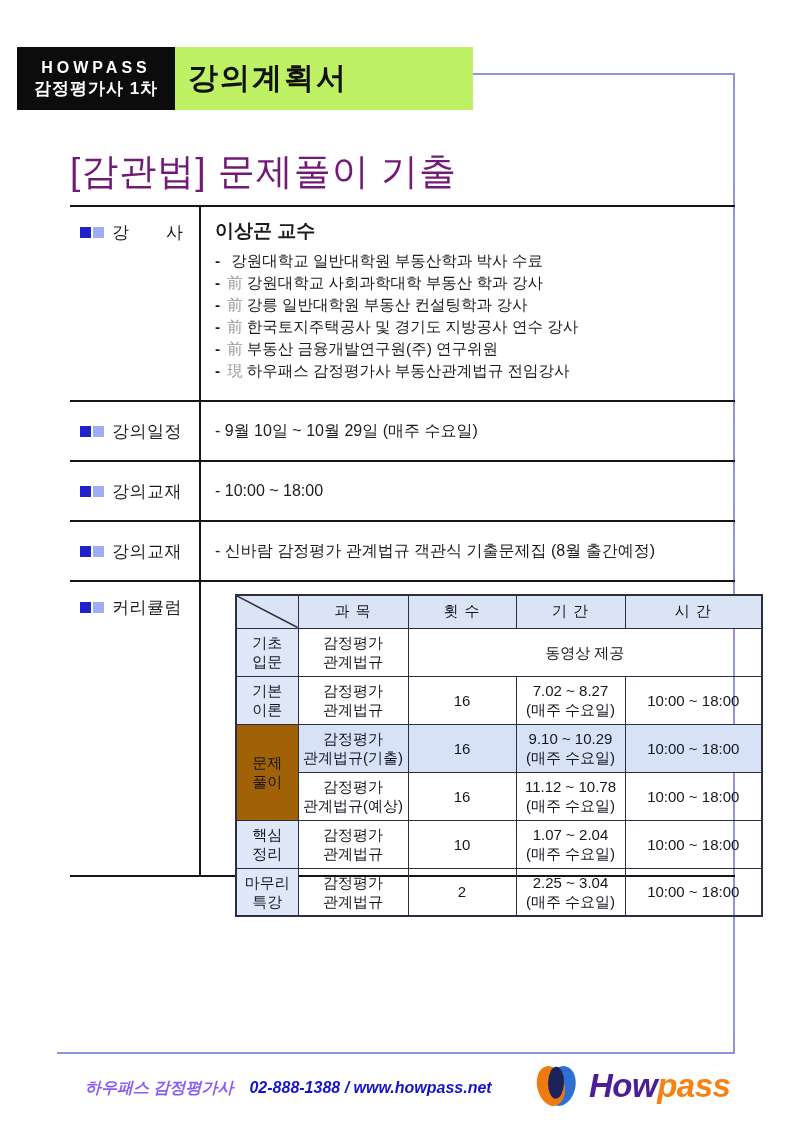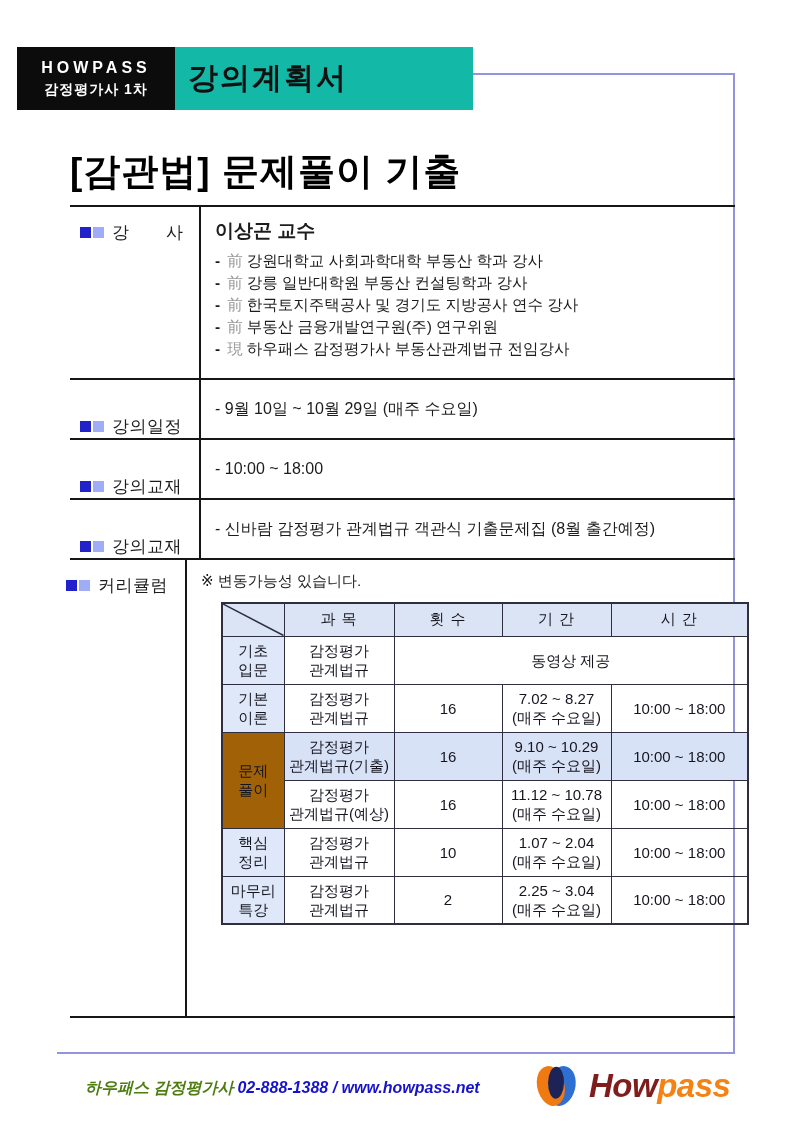--- a/index.html
+++ b/index.html
@@ -9,56 +9,56 @@
     font-family: "Liberation Sans", "DejaVu Sans", sans-serif;
     color: #1c1c1c;
   }
   
   .brand-box {
     position: absolute; left: 17px; top: 47px; width: 158px; height: 63px;
     background: #0c0c0c; color: #ffffff;
     display: flex; flex-direction: column; justify-content: center; align-items: center;
   }
   .brand-line1 { font-size: 16px; font-weight: 700; letter-spacing: 4px; line-height: 20px; }
-  .brand-line2 { font-size: 14px; font-weight: 700; letter-spacing: 1px; line-height: 22px; }
+  .brand-line2 { font-size: 17px; font-weight: 700; letter-spacing: 1px; line-height: 22px; }
   .doctype-box {
     position: absolute; left: 175px; top: 47px; width: 298px; height: 63px;
-    background: #14b8a6; display: flex; align-items: center;
+    background: #bef264; display: flex; align-items: center;
   }
   .doctype-label { font-size: 30px; font-weight: 800; color: #111; padding-left: 13px; letter-spacing: 2px; }
   
   .frame-top    { position: absolute; left: 473px; top: 73px;  width: 261px; height: 2px; background: #9394de; }
   .frame-right  { position: absolute; left: 733px; top: 73px;  width: 2px;  height: 981px; background: #9394de; }
   .frame-bottom { position: absolute; left: 57px;  top: 1052px; width: 678px; height: 2px; background: #9394de; }
   
   .page-title {
     position: absolute; left: 70px; top: 147px;
-    font-size: 37px; font-weight: 700; color: #000000; letter-spacing: 1px;
+    font-size: 37px; font-weight: 400; color: #701a75; letter-spacing: 1px;
   }
   
   .main-table {
     position: absolute; left: 70px; top: 205px; width: 665px;
     border-top: 2px solid #161616;
   }
   .info-row { display: flex; border-bottom: 2px solid #161616; }
   .label-cell {
     width: 131px; flex: none; border-right: 2px solid #161616;
-    display: flex; align-items: flex-end; padding-left: 10px;
+    display: flex; align-items: center; padding-left: 10px;
   }
   .label-inner { display: flex; align-items: center; }
   .sq { width: 11px; height: 11px; display: inline-block; flex: none; }
   .sq-dark { background: #2222cd; margin-right: 2px; }
   .sq-light { background: #9fadf7; margin-right: 8px; }
   .label-text { font-size: 17px; font-weight: 400; white-space: pre; letter-spacing: 0.5px; }
   .value-cell { flex: 1; padding-left: 14px; display: flex; flex-direction: column; justify-content: center; }
   .row-instructor { min-height: 173px; }
   .row-instructor .label-cell { align-items: flex-start; padding-top: 14px; }
   .row-instructor .value-cell { justify-content: flex-start; padding-top: 11px; padding-bottom: 18px; }
   .row-schedule, .row-time, .row-textbook { height: 60px; }
-  .row-curriculum { height: 458px; justify-content: center; }
+  .row-curriculum { height: 295px; }
   .row-curriculum .label-cell { align-items: flex-start; padding-top: 14px; }
   .row-curriculum .value-cell { justify-content: flex-start; padding-top: 12px; }
   .instructor-name { font-size: 19px; font-weight: 700; margin-bottom: 6px; }
   .instructor-item { font-size: 15.5px; line-height: 22px; white-space: pre; }
   .item-dash { font-weight: 700; margin-right: 7px; }
   .item-era { color: #9a9a9a; margin-right: 4px; }
   .value-text { font-size: 16px; }
   
   .curriculum-note { font-size: 15px; margin-bottom: 11px; }
   table.curr {
@@ -72,29 +72,29 @@
   td.cat { background: #dfe8f9; }
   th.diag { background: #ffffff; position: relative; padding: 0; }
   th.diag svg { position: absolute; inset: 0; width: 100%; height: 100%; display: block; }
   tr.hl td { background: #d8e2f7; }
   tr.hl td.cat { background: #a16207; }
   
   .footer-left {
     position: absolute; left: 85px; top: 1078px;
     font-style: italic; font-size: 16px; white-space: nowrap;
   }
-  .footer-company { color: #4d7c0f; font-weight: 600; margin-right: 4px; }
+  .footer-company { color: #8b5cf6; font-weight: 600; margin-right: 16px; }
   .footer-contact { color: #1512cd; font-weight: 700; }
   .footer-logo {
     position: absolute; left: 533px; top: 1060px;
     display: flex; align-items: center;
   }
   .logo-mark { width: 47px; height: 52px; margin-right: 9px; }
   .logo-text { font-size: 33px; font-weight: 800; font-style: italic; letter-spacing: -0.5px; white-space: nowrap; }
-  .logo-how { color: #7f1d1d; }
+  .logo-how { color: #4c1d95; }
   .logo-pass { color: #f58212; }
 </style>
 </head>
 <body>
 
 <div class="brand-box">
   <div class="brand-line1">HOWPASS</div>
   <div class="brand-line2">감정평가사 1차</div>
 </div>
 <div class="doctype-box">
@@ -112,20 +112,21 @@
   <div class="info-row row-instructor">
     <div class="label-cell">
       <span class="label-inner">
         <span class="sq sq-dark"></span>
         <span class="sq sq-light"></span>
         <span class="label-text">강       사</span>
       </span>
     </div>
     <div class="value-cell">
       <div class="instructor-name">이상곤 교수</div>
+      <div class="instructor-item"><span class="item-dash">-</span><span class="item-era"></span><span>강원대학교 일반대학원 부동산학과 박사 수료</span></div>
       <div class="instructor-item"><span class="item-dash">-</span><span class="item-era">前</span><span>강원대학교 사회과학대학 부동산 학과 강사</span></div>
       <div class="instructor-item"><span class="item-dash">-</span><span class="item-era">前</span><span>강릉 일반대학원 부동산 컨설팅학과 강사</span></div>
       <div class="instructor-item"><span class="item-dash">-</span><span class="item-era">前</span><span>한국토지주택공사 및 경기도 지방공사 연수 강사</span></div>
       <div class="instructor-item"><span class="item-dash">-</span><span class="item-era">前</span><span>부동산 금융개발연구원(주) 연구위원</span></div>
       <div class="instructor-item"><span class="item-dash">-</span><span class="item-era">現</span><span>하우패스 감정평가사 부동산관계법규 전임강사</span></div>
     </div>
   </div>
 
   <div class="info-row row-schedule">
     <div class="label-cell">
@@ -168,21 +169,20 @@
 
   <div class="info-row row-curriculum">
     <div class="label-cell">
       <span class="label-inner">
         <span class="sq sq-dark"></span>
         <span class="sq sq-light"></span>
         <span class="label-text">커리큘럼</span>
       </span>
     </div>
     <div class="value-cell">
-      <div class="curriculum-note">※ 변동가능성 있습니다.</div>
 
       <table class="curr">
         <colgroup>
             <col style="width:62px">
             <col style="width:110px">
             <col style="width:108px">
             <col style="width:109px">
             <col style="width:137px">
           </colgroup>
         <thead>

